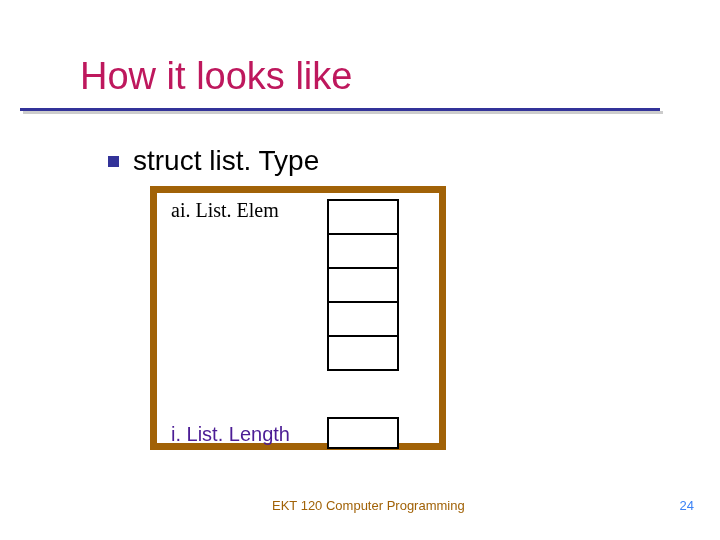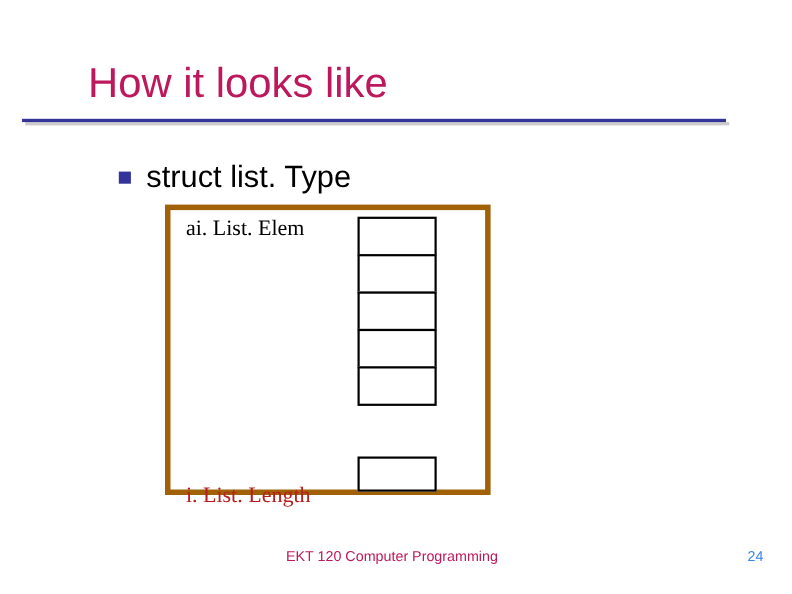--- a/index.html
+++ b/index.html
@@ -59,21 +59,21 @@
       font-size: 28px;
       color: #000000;
       text-align: right;
     }
     .diagram-container {
       position: absolute;
       top: 186px;
       left: 150px;
       width: 296px;
       height: 264px;
-      border: 5px solid #a16207;
+      border: 7px solid #a16207;
       background: #ffffff;
     }
     .label-elem {
       position: absolute;
       top: 6px;
       left: 14px;
       font-family: "Times New Roman", serif;
       font-size: 20px;
       color: #000000;
     }
@@ -86,40 +86,39 @@
       width: 72px;
       height: 36px;
       border: 2px solid #000000;
       background: #ffffff;
       margin-bottom: -2px;
     }
     .label-length {
       position: absolute;
       top: 230px;
       left: 14px;
-      font-family: Liberation Serif, serif;
+      font-family: Liberation Sans, sans-serif;
       font-size: 20px;
-      color: #b91c1c;
-      margin-top: 18px;
+      color: #4c1d95;
     }
     .length-cell {
       position: absolute;
       top: 224px;
       left: 170px;
       width: 72px;
       height: 32px;
       border: 2px solid #000000;
       background: #ffffff;
     }
     .footer-text {
       position: absolute;
       bottom: 27px;
-      left: 260px;
+      left: 272px;
       font-size: 13px;
-      color: #be185d;
+      color: #a16207;
     }
     .slide-number {
       position: absolute;
       bottom: 27px;
       right: 26px;
       font-size: 13px;
       color: #3b82f6;
     }
   </style>
 </head>

